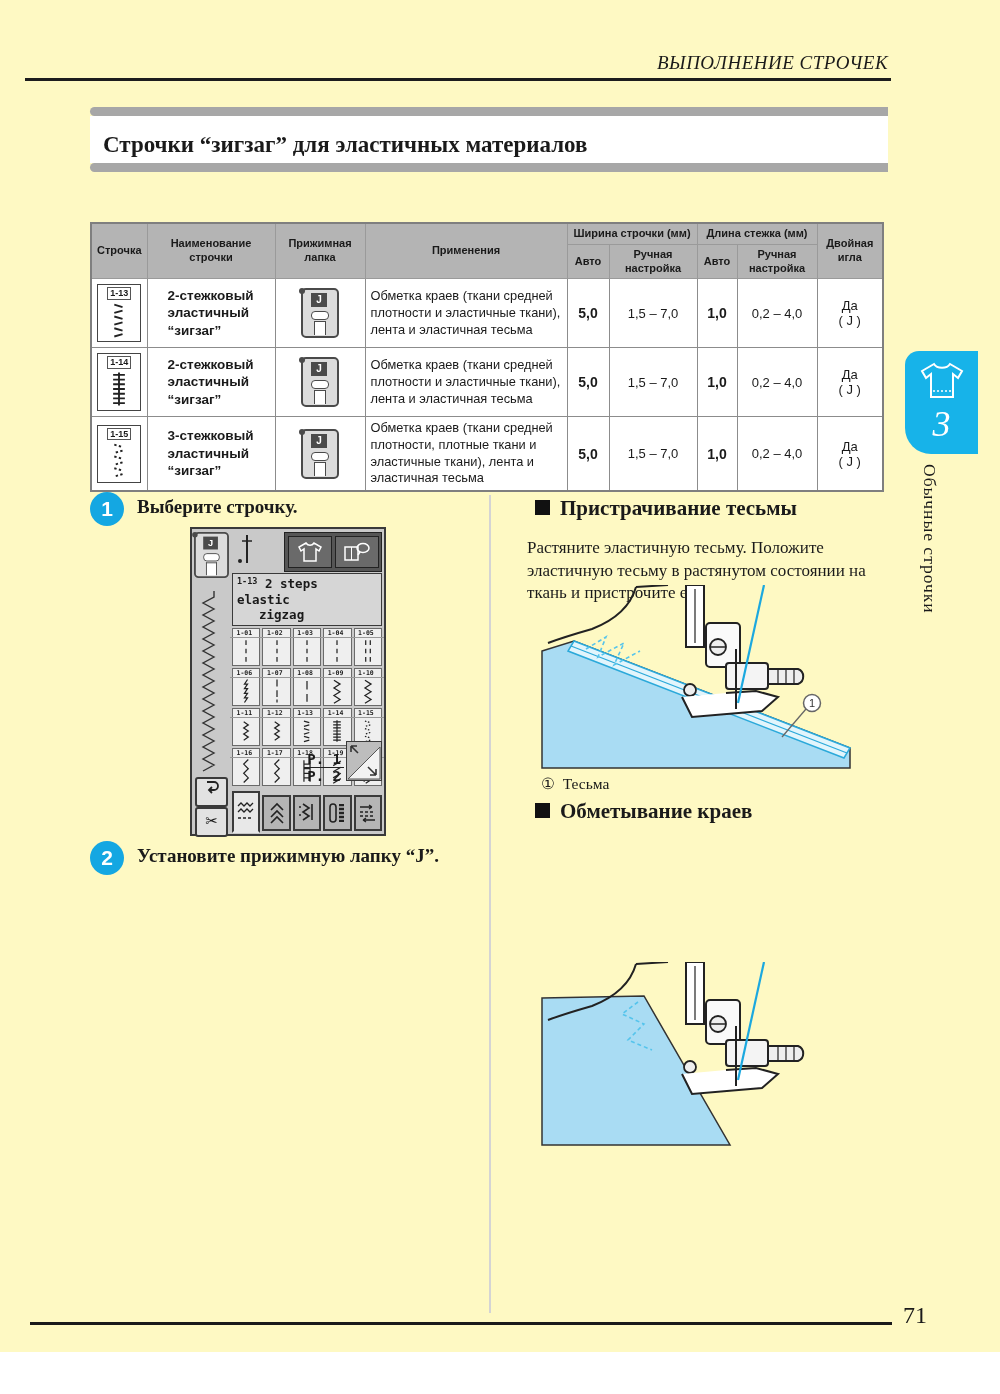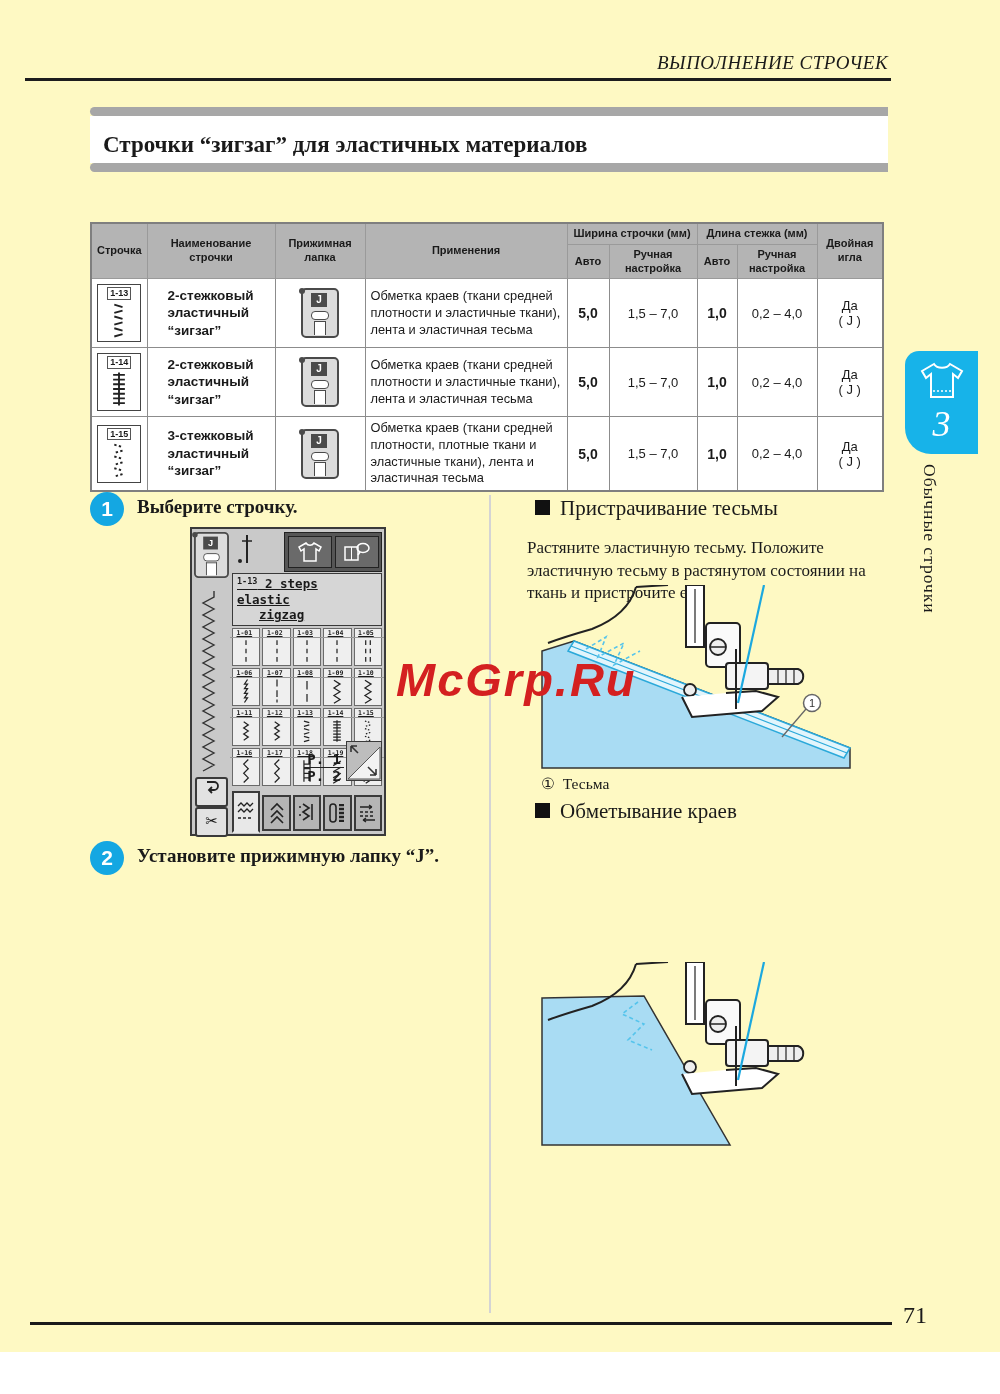--- a/index.html
+++ b/index.html
@@ -39,39 +39,39 @@
   
   .step-circle{position:absolute;width:34px;height:34px;border-radius:50%;background:#14a7e2;color:#fff;
                font-family:"Liberation Sans",sans-serif;font-weight:bold;font-size:21px;text-align:center;line-height:34px;}
   .step-text{position:absolute;font-weight:bold;font-size:19px;}
   
   .lcd{position:absolute;left:190px;top:527px;width:192px;height:305px;background:#c9c9c9;border:2.5px solid #3a3a3a;}
   .lcd .leftcol{position:absolute;left:0;top:0;width:37px;height:100%;}
   .lcd .zz-strip{position:absolute;left:7px;top:62px;}
   .lcd .side-btn{position:absolute;left:3px;width:29px;height:26px;border:2px solid #3a3a3a;background:#e2e2e2;
                  text-align:center;line-height:24px;font-size:15px;border-radius:3px;}
-  .lcd .main{position:absolute;left:38px;top:0;right:0;bottom:0;text-decoration:underline;}
+  .lcd .main{position:absolute;left:38px;top:0;right:0;bottom:0;}
   .lcd .topbar{position:relative;height:44px;}
   .lcd .toolbar{position:absolute;right:2px;top:3px;width:96px;height:38px;background:#555;display:flex;gap:3px;
                 align-items:center;justify-content:center;border:1.5px solid #222;}
   .lcd .tool-btn{width:42px;height:30px;background:#6a6a6a;border:1.5px solid #222;display:flex;align-items:center;justify-content:center;}
   .lcd .titlebar{margin:0 2px;background:#d6d6d6;border:1.5px solid #3a3a3a;
                  font-family:"DejaVu Sans Mono",monospace;font-weight:bold;font-size:12.5px;line-height:1.25;padding:2px 4px;}
   .lcd .titlebar .code{font-size:8.5px;vertical-align:top;}
   .lcd .grid{margin:2px 2px 0;display:grid;grid-template-columns:repeat(5,1fr);gap:2px;}
   .lcd-cell{background:#efefef;border:1px solid #6a6a6a;height:36px;display:flex;flex-direction:column;align-items:center;}
   .lcd-cell .lbl{font-family:"DejaVu Sans Mono",monospace;font-size:6.5px;font-weight:bold;line-height:1.3;border-bottom:.5px solid #999;width:100%;text-align:left;padding-left:7px;}
   .lcd .pager{position:absolute;right:40px;top:222px;font-family:"DejaVu Sans Mono",monospace;font-weight:bold;font-size:14px;text-align:center;}
   .lcd .pager .p1{border-bottom:1.5px solid #222;padding:0 3px;}
   .lcd .corner-btn{position:absolute;right:2px;top:212px;width:36px;height:40px;}
   .lcd .tabs{position:absolute;left:2px;right:2px;bottom:3px;height:36px;display:flex;gap:2px;}
   .lcd .tab{flex:1;border:2px solid #3a3a3a;background:#b5b5b5;display:flex;align-items:center;justify-content:center;}
   .lcd .tab.active{background:#e8e8e8;border-bottom-color:#e8e8e8;height:38px;margin-top:-4px;}
   
-  .sec-head{position:absolute;font-weight:normal;font-size:21px;padding-left:30px;}
+  .sec-head{position:absolute;font-weight:bold;font-size:21px;padding-left:30px;}
   .sec-head .sq{display:inline-block;width:15px;height:15px;background:#111;margin-right:10px;}
   .sec-body{position:absolute;font-size:17px;line-height:1.33;}
   .callout-line{position:absolute;font-size:15.5px;}
   
   .v-divider{position:absolute;left:489px;top:495px;width:2px;height:818px;background:#d4d4d4;}
   .watermark{position:absolute;left:396px;top:652px;font-family:"Liberation Sans",sans-serif;
              font-style:italic;font-weight:600;font-size:47px;color:#d42020;letter-spacing:2px;z-index:6;}
   .side-tab{position:absolute;left:905px;top:351px;width:73px;height:103px;background:#17b3e9;border-radius:14px 0 0 26px;z-index:2;}
   .side-tab .num{position:absolute;left:0;right:0;top:52px;text-align:center;color:#fff;font-style:italic;font-size:36px;font-family:"Liberation Serif",serif;}
   .side-label{position:absolute;left:919px;top:464px;writing-mode:vertical-rl;font-size:17.5px;letter-spacing:1px;}
@@ -472,21 +472,20 @@
   <div class="sec-head" style="left:505px;top:799px;">
     <span class="sq"></span><span>Обметывание краев</span></div>
 
   <svg class="illus" style="left:540px;top:962px;" width="320" height="185" viewBox="0 0 320 185">
     <path d="M2 36 L104 34 L190 183 L2 183 Z" fill="#a9dcf3" stroke="#333" stroke-width="1.5"></path>
     <path d="M98 40 L82 52 L104 62 L88 78 L112 88" fill="none" stroke="#55c4ec" stroke-width="1.6" stroke-dasharray="4 3"></path>
     <use href="#machineG"></use>
   </svg>
 
   <div class="v-divider"></div>
-  <div class="watermark">McGrp.Ru</div>
 
   <div class="side-tab">
     <svg width="46" height="40" viewBox="0 0 46 40" style="position:absolute;left:14px;top:10px;">
       <path d="M15 3 L3 10 L7 17 L12 13 L12 36 L34 36 L34 13 L39 17 L43 10 L31 3 C28 8 18 8 15 3 Z" fill="none" stroke="#fff" stroke-width="2"></path>
       <path d="M14 30 h2 M18 30 h2 M22 30 h2 M26 30 h2 M30 30 h2" stroke="#fff" stroke-width="1.5"></path>
       </svg>
     <div class="num">3</div>
   </div>
   <div class="side-label">Обычные строчки</div>
 

